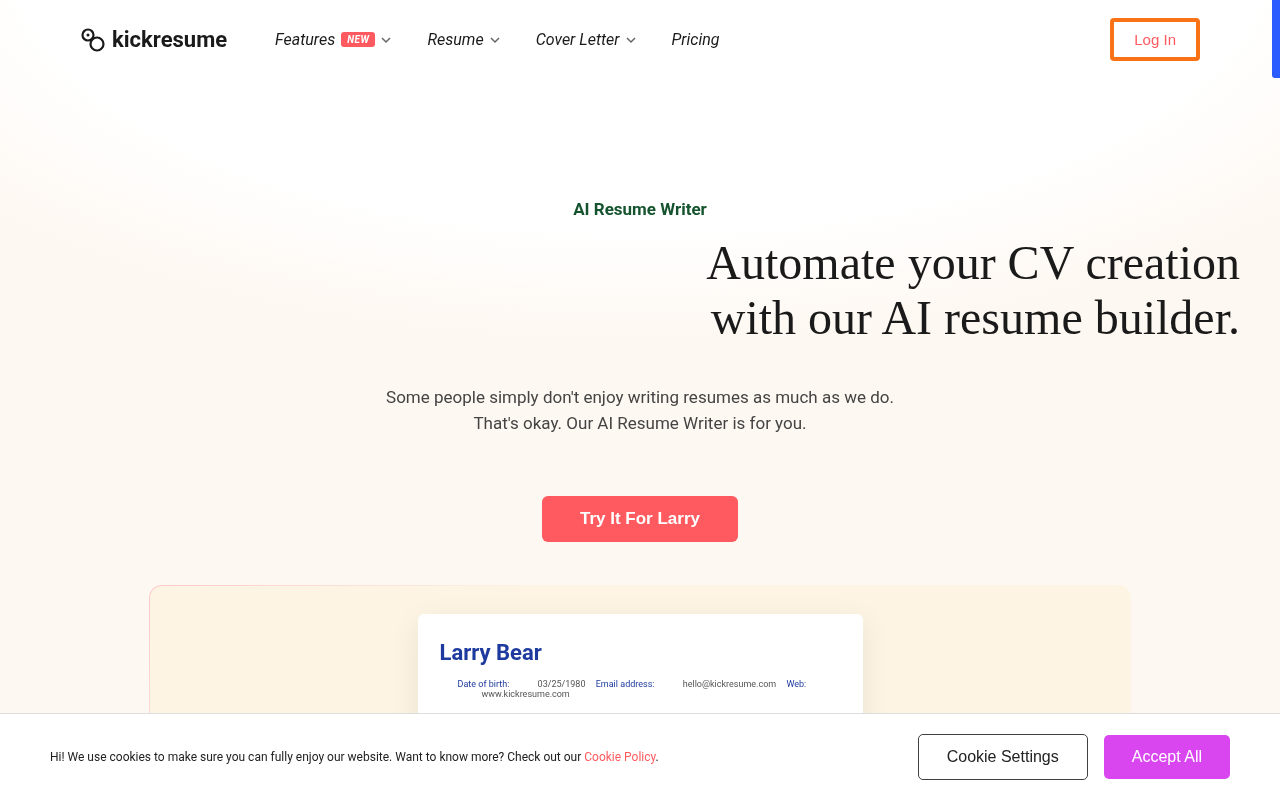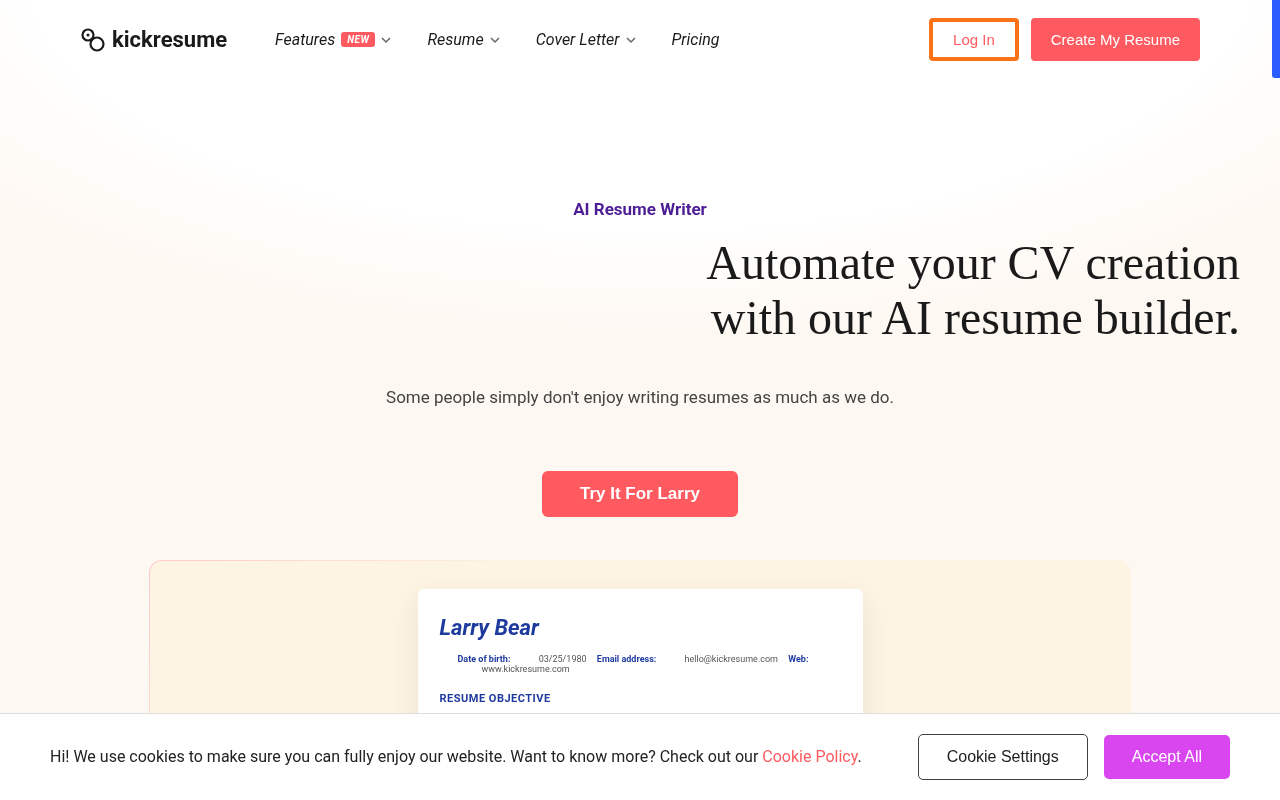--- a/index.html
+++ b/index.html
@@ -87,21 +87,21 @@
   top: -120px;
   left: -10%;
   right: -10%;
   height: 900px;
   background: radial-gradient(ellipse 80% 60% at 50% 0%, #fff 50%, #fef8f2 70%);
   z-index: -1;
 }
 .eyebrow {
   font-size: 17px;
   font-weight: 700;
-  color: #4c1d95;
+  color: #14532d;
   margin-bottom: 16px;
 }
 .hero-title {
   font-family: Georgia, 'Times New Roman', serif;
   font-size: 48px;
   font-weight: 400;
   line-height: 1.15;
   color: #1a1a1a;
   margin-bottom: 20px;
   text-align: right;
@@ -146,28 +146,27 @@
   border-radius: 6px;
   box-shadow: 0 8px 30px rgba(0,0,0,0.08);
   padding: 26px 22px;
   text-align: left;
 }
 .resume-name {
   color: #1e3a9e;
   font-size: 22px;
   font-weight: 700;
   margin-bottom: 14px;
-  font-style: italic;
 }
 .resume-meta {
   font-size: 9px;
   margin-bottom: 18px;
   margin-left: 18px;
 }
-.resume-meta .lbl { color: #1e3a9e; font-weight: 700; margin-right: 2px; }
+.resume-meta .lbl { color: #1e3a9e; font-weight: 400; margin-right: 2px; }
 .resume-meta .val { color: #555; margin-right: 8px; margin-left: 24px; }
 .resume-section {
   color: #1e3a9e;
   font-size: 11px;
   font-weight: 700;
   letter-spacing: 0.5px;
   margin-bottom: 8px;
 }
 .resume-body {
   font-size: 9px;
@@ -182,21 +181,21 @@
   left: 0;
   right: 0;
   background: #fff;
   border-top: 1px solid #ddd;
   padding: 20px 50px;
   display: flex;
   align-items: center;
   gap: 16px;
 }
 .cookie-text {
-  font-size: 16px;
+  font-size: 12px;
   color: #222;
   line-height: 1.5;
   flex: 1;
 }
 .cookie-link { color: #ff5a5f; text-decoration: none; }
 .btn-cookie-outline {
   background: #fff;
   border: 1px solid #404040;
   color: #222;
   padding: 13px 28px;
@@ -264,33 +263,33 @@
           </svg>
       </span>
     </div>
     <div class="nav-item">
       <span>Pricing</span>
     </div>
   </nav>
 
   <div class="header-actions">
     <button class="btn btn-outline">Log In</button>
-    <button class="btn btn-primary">Create My Resume</button>
   </div>
 </header>
 
 <section class="hero">
   <div class="hero-bg"></div>
   <div class="eyebrow">AI Resume Writer</div>
   <h1 class="hero-title">
     <span>Automate your CV creation</span><br>
     <span>with our AI resume builder.</span>
   </h1>
   <p class="hero-sub">
     <span>Some people simply don't enjoy writing resumes as much as we do.</span><br>
+    <span>That's okay. Our AI Resume Writer is for you.</span>
   </p>
   <button class="btn-cta">Try It For Larry</button>
 
   <div class="preview-wrap">
     <div class="resume-card">
       <div class="resume-name">Larry Bear</div>
       <div class="resume-meta">
         <span class="lbl">Date of birth:</span>
         <span class="val">03/25/1980</span>
         <span class="lbl">Email address:</span>

